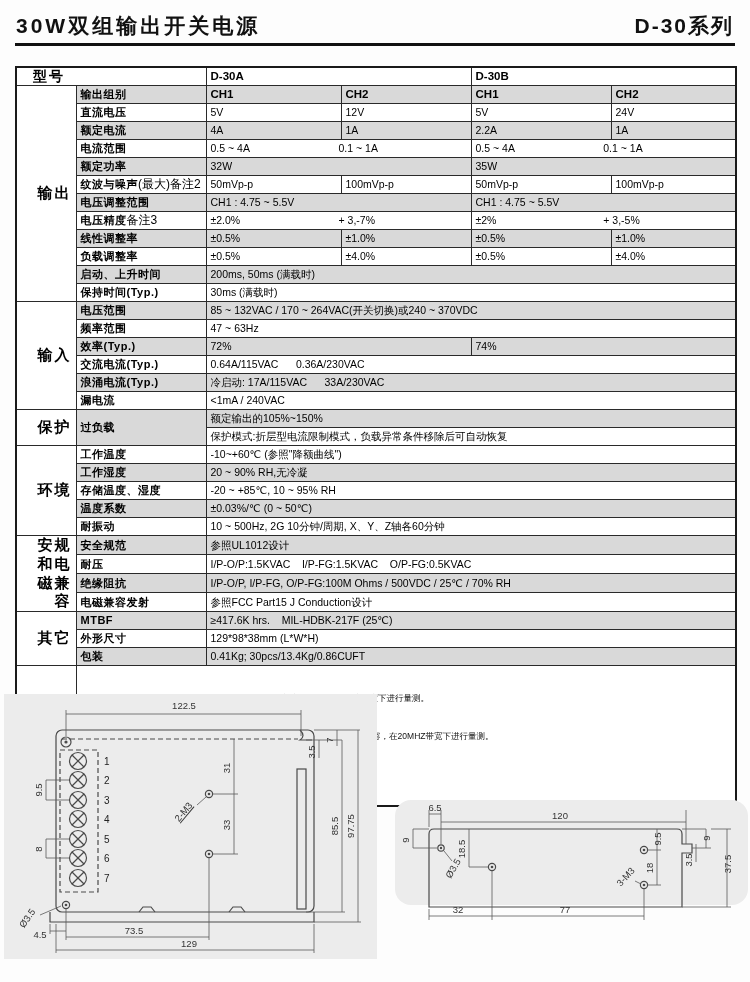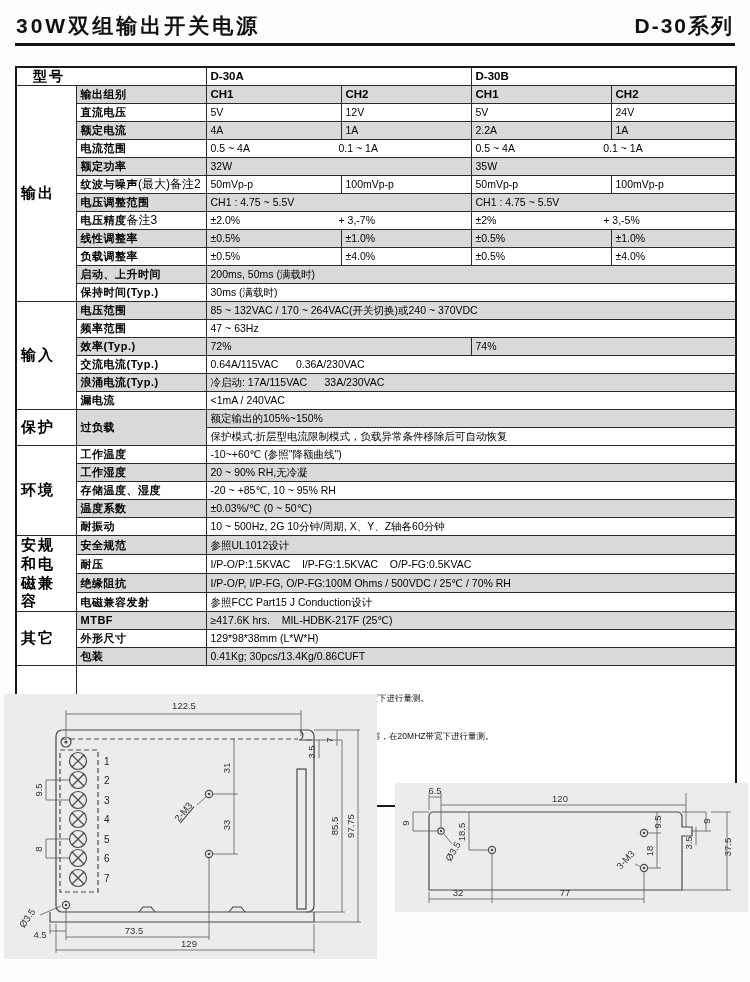--- a/index.html
+++ b/index.html
@@ -5,33 +5,33 @@
   html,body{margin:0;padding:0;background:#fff;}
   #page{position:relative;width:750px;height:982px;background:#fdfdfd;font-family:"Liberation Sans","DejaVu Sans",sans-serif;overflow:hidden;}
   
   #title-left{position:absolute;left:16px;top:12px;font-size:21px;font-weight:bold;letter-spacing:3px;color:#111;}
   #title-right{position:absolute;right:16px;top:12px;font-size:21px;font-weight:bold;letter-spacing:2px;color:#111;}
   #title-rule{position:absolute;left:15px;top:43px;width:720px;height:3px;background:#111;}
   
   #spec{position:absolute;left:15px;top:66px;border-collapse:collapse;table-layout:fixed;width:720px;border:2px solid #1a1a1a;}
   #spec td{border:1px solid #2a2a2a;font-size:10.5px;color:#000;padding:0 4px;height:17px;line-height:1.15;overflow:hidden;white-space:pre-wrap;vertical-align:middle;background:#fff;}
   #spec tr.sh td{background:#d9d9d9;}
-  #spec td.cat{background:#fff !important;text-align:left;font-size:15px;font-weight:600;letter-spacing:2px;line-height:1.25;}
+  #spec td.cat{background:#fff !important;text-align:right;font-size:15px;font-weight:600;letter-spacing:2px;line-height:1.25;}
   #spec td.lbl{font-size:11px;font-weight:600;letter-spacing:0.5px;}
   #spec td.hd{font-weight:bold;font-size:11.5px;}
   #spec td.mod{font-size:14px;font-weight:bold;letter-spacing:2px;padding-left:16px;}
   #spec td.notes-cell{vertical-align:top;padding-top:2px;height:56px;}
   .lblnote{font-size:12px;font-weight:400;letter-spacing:0;}
   .dual{display:flex;}
   .dual span{flex:1;}
   .note-line{font-size:8.5px;line-height:1.6;color:#111;}
   
   .panel{position:absolute;background:#ececec;}
   #panel-left{left:4px;top:694px;width:373px;height:265px;}
-  #panel-right{left:395px;top:783px;width:353px;height:129px;}
+  #panel-right{left:395px;top:800px;width:353px;height:105px;border-radius:16px;}
   .draw{stroke:#4a4a4a;fill:none;stroke-width:1.2;}
   .thin{stroke:#5a5a5a;fill:none;stroke-width:0.8;}
   .dim{font-size:9.5px;fill:#333;text-anchor:middle;font-family:"Liberation Sans","DejaVu Sans",sans-serif;}
   .tnum{font-size:10px;fill:#222;text-anchor:start;font-family:"Liberation Sans","DejaVu Sans",sans-serif;}
   .dot{fill:#4a4a4a;stroke:none;}
 </style>
 </head>
 <body>
 
 <div id="page">

